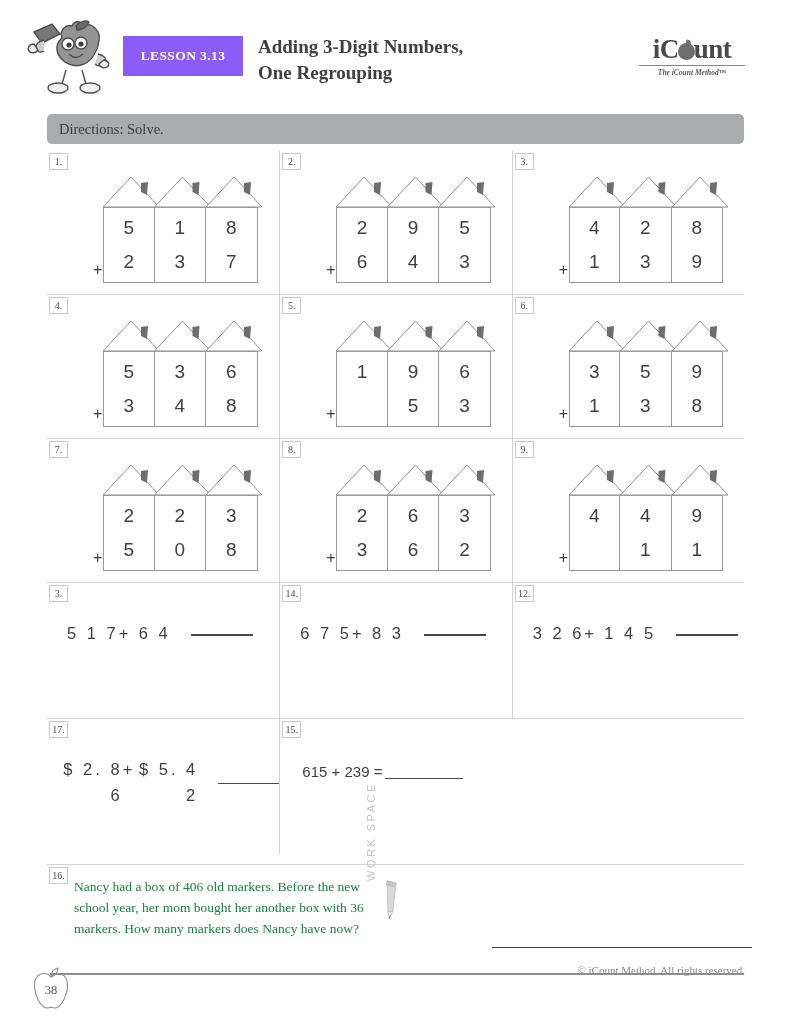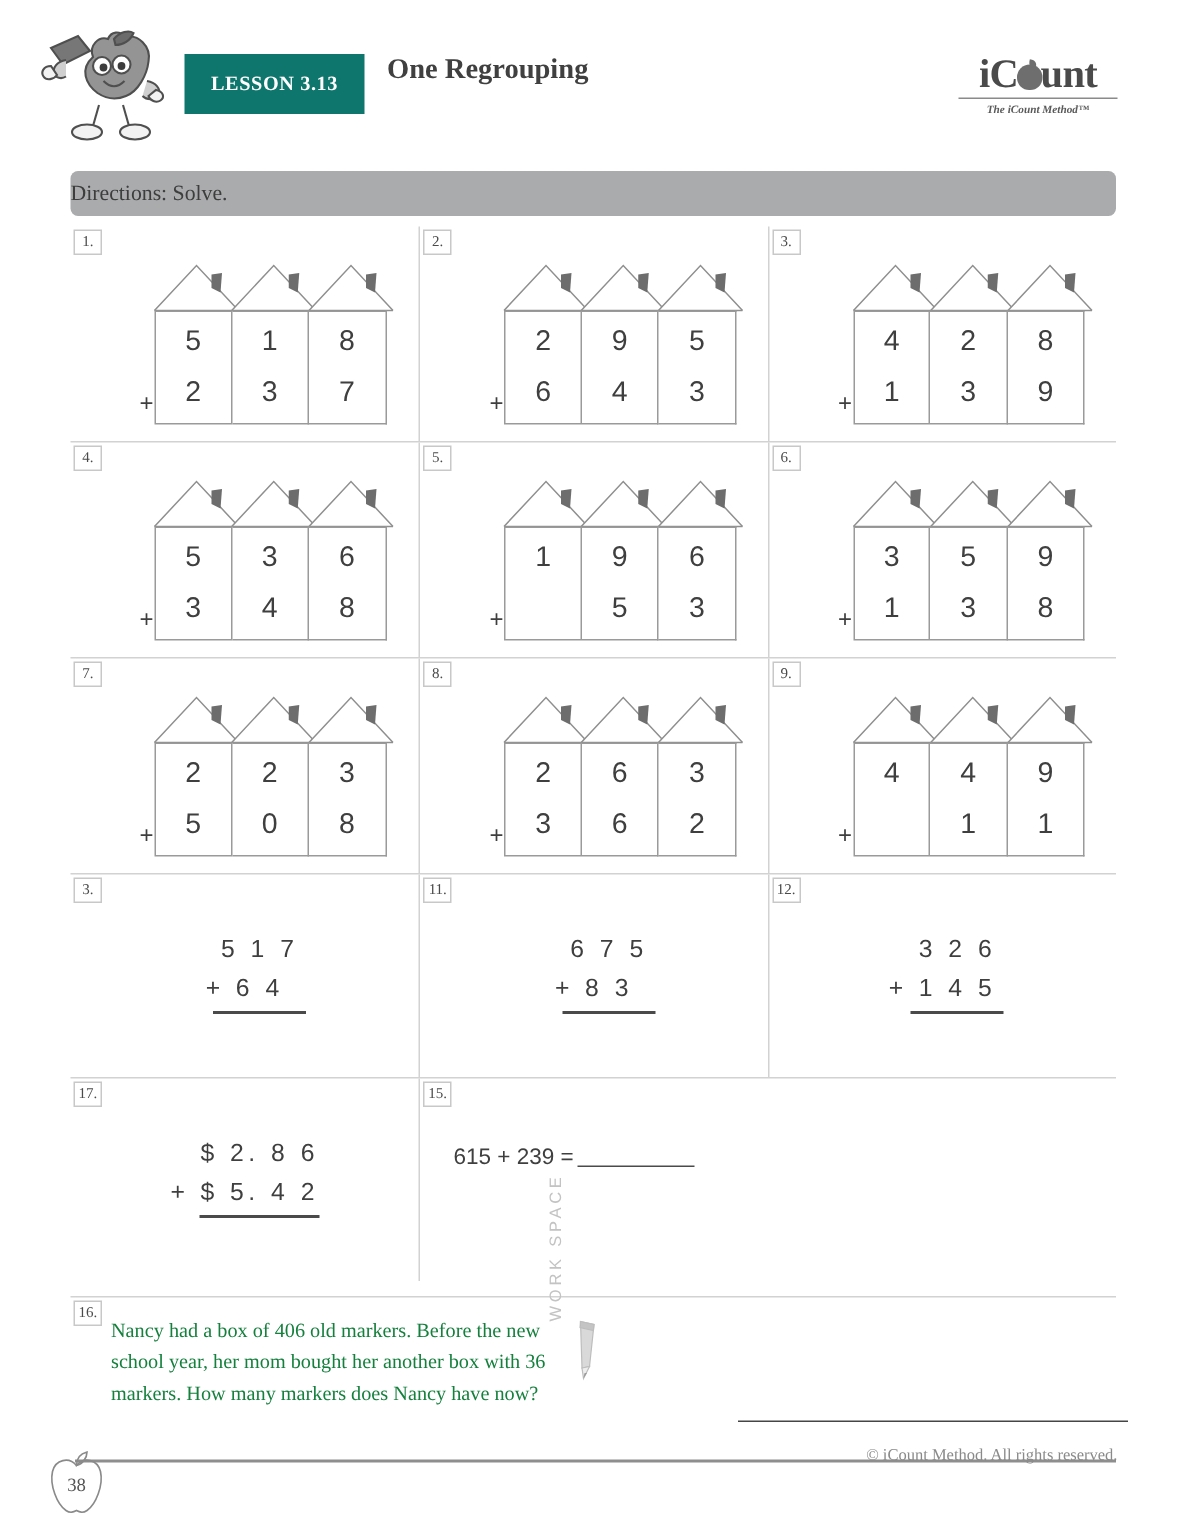--- a/index.html
+++ b/index.html
@@ -12,21 +12,21 @@
     position: relative;
     overflow: hidden;
   }
 
   
   .header { position: relative; height: 104px; }
   .mascot { position: absolute; left: 16px; top: 18px; width: 96px; height: 80px; }
   .lesson-badge {
     position: absolute; left: 123px; top: 36px;
     width: 120px; height: 40px;
-    background: #0f766e;
+    background: #8b5cf6;
     display: flex; align-items: center; justify-content: center;
   }
   .lesson-badge span {
     color: #ffffff; font-size: 13.5px; font-weight: bold;
     letter-spacing: .4px; font-family: "Liberation Serif", serif;
   }
   .title-block { position: absolute; left: 258px; top: 34px; width: 360px; }
   .title-line { font-size: 19px; font-weight: bold; color: #404040; line-height: 1.38; }
 
   .logo { position: absolute; right: 44px; top: 36px; width: 110px; text-align: center; }
@@ -45,21 +45,21 @@
   .logo-rule { border-top: 1px solid #8a8a8a; margin: 2px 2px 2px; }
   .logo-tag { font-size: 7.5px; font-weight: bold; font-style: italic; color: #5a5a5a; }
 
   
   .directions {
     position: absolute; left: 47px; top: 114px;
     width: 697px; height: 30px;
     background: #a9abad; border-radius: 5px;
     display: flex; align-items: center;
   }
-  .directions span { font-size: 14.5px; color: #3d3d3d; }
+  .directions span { font-size: 14.5px; color: #3d3d3d; padding-left: 12px; }
 
   
   .grid { position: absolute; left: 47px; top: 151px; width: 697px; }
   .row { display: flex; border-top: 1px solid #d2d2d2; }
   .row.first { border-top: none; }
   .cell { position: relative; width: 232.33px; padding: 0; }
   .cell.bordered { border-left: 1px solid #d2d2d2; }
 
   .qnum {
     position: absolute; left: 2px; top: 2px;
@@ -89,21 +89,21 @@
   }
   .plus-h {
     position: absolute; left: 0px; top: 92px;
     font-size: 16px; font-family: "Liberation Sans", sans-serif; color: #3f3f3f;
   }
 
   
   .vert-prob { height: 135px; position: relative; }
   .vert-inner {
     position: absolute; left: 0; right: 0; top: 38px;
-    display: flex; flex-direction: column; align-items: center;
+    display: flex; flex-direction: row; align-items: center;
     font-family: "Liberation Sans", sans-serif; font-size: 16.5px; color: #3f3f3f;
   }
   .vline { display: flex; align-items: baseline; line-height: 1.55; }
   .vop { width: 20px; text-align: left; }
   .vnum { letter-spacing: 3px; text-align: right; }
   .vrule { height: 1.5px; background: #4a4a4a; margin-top: 2px; }
 
   
   .eq-prob { height: 135px; position: relative; }
   .eq-inner {
@@ -178,20 +178,21 @@
       <ellipse cx="42" cy="70" rx="10" ry="5" fill="#f2f2f2"></ellipse>
       <ellipse cx="74" cy="70" rx="10" ry="5" fill="#f2f2f2"></ellipse>
     </g>
   </svg>
 
   <div class="lesson-badge">
     <span>LESSON 3.13</span>
   </div>
 
   <div class="title-block">
+    <div class="title-line">Adding 3-Digit Numbers,</div>
     <div class="title-line">One Regrouping</div>
   </div>
 
   <div class="logo">
     <div class="logo-word"><span>iC</span><span class="logo-apple"></span><span>unt</span></div>
     <div class="logo-rule"></div>
     <div class="logo-tag">The iCount Method™</div>
   </div>
 </div>
 
@@ -488,21 +489,21 @@
         </div>
         <div class="vline">
           <span class="vop">+</span>
           <span class="vnum">6 4</span>
         </div>
         <div class="vrule" style="width:62px;margin-left:20px;"></div>
       </div>
     </div>
 
     <div class="cell bordered vert-prob">
-      <div class="qnum">11.</div>
+      <div class="qnum">14.</div>
       <div class="vert-inner">
         <div class="vline">
           <span class="vop"></span>
           <span class="vnum">6 7 5</span>
         </div>
         <div class="vline">
           <span class="vop">+</span>
           <span class="vnum">8 3</span>
         </div>
         <div class="vrule" style="width:62px;margin-left:20px;"></div>

